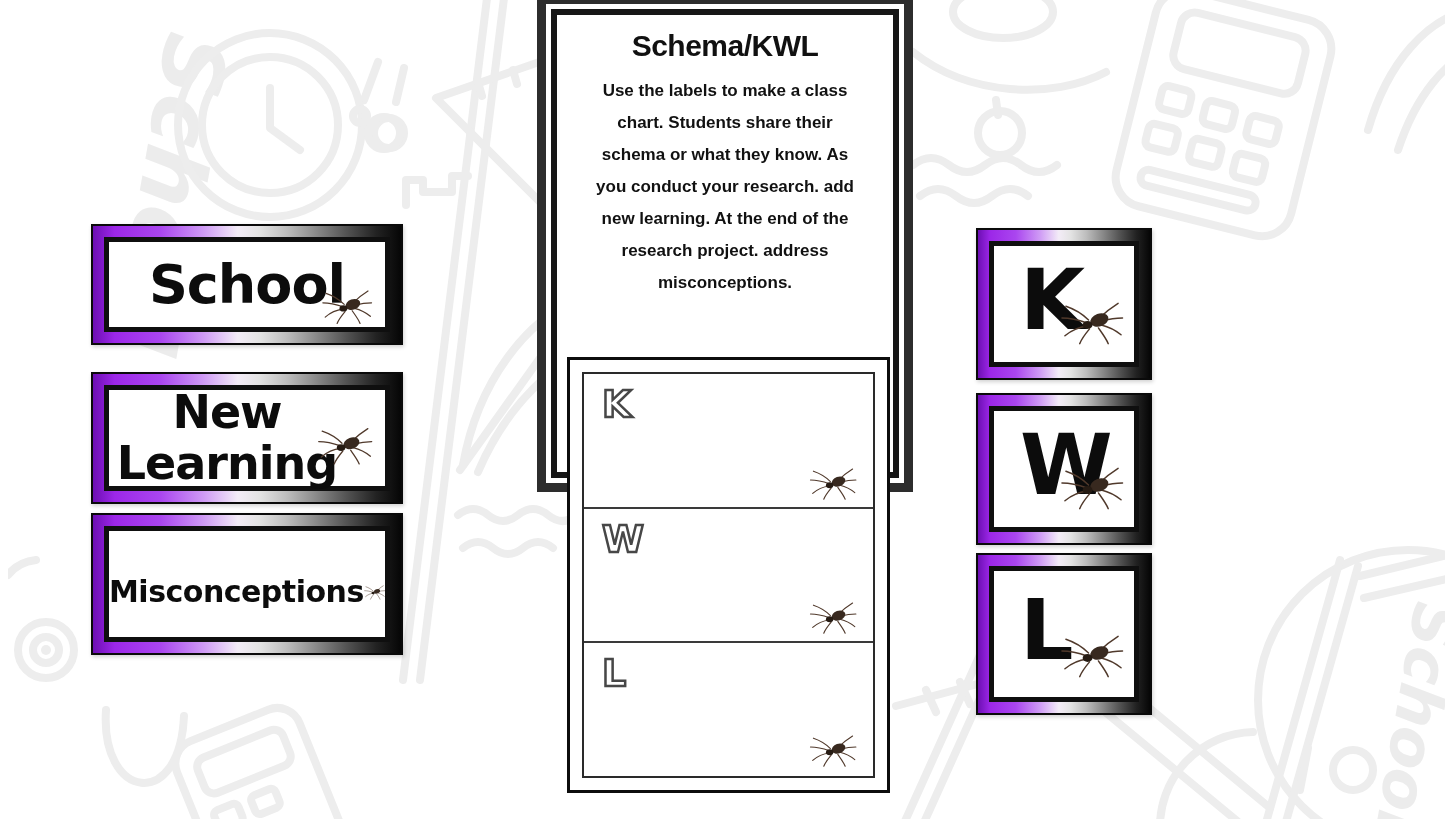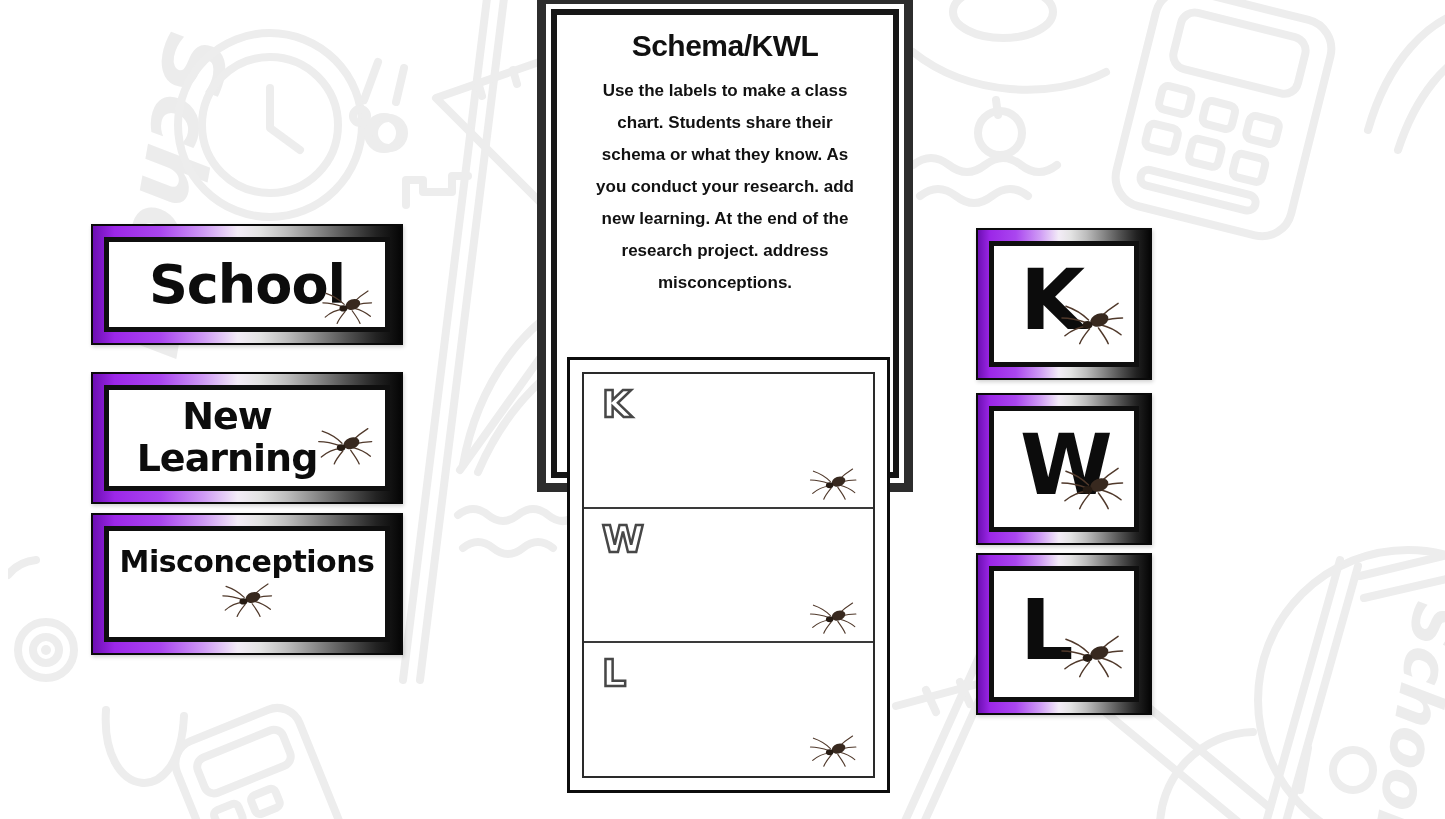--- a/index.html
+++ b/index.html
@@ -37,21 +37,21 @@
     display:flex;align-items:center;justify-content:center;
   }
   .big-label{
     font-weight:800;
     letter-spacing:-1px;
     color:#0c0c0c;
     text-align:center;
     line-height:1.1;
   }
   .lbl-schema{font-size:54px;}
-  .lbl-newlearning{font-size:38px;width:230px;}
+  .lbl-newlearning{font-size:46px;width:230px;}
   .lbl-misconceptions{font-size:30px;letter-spacing:-0.5px;}
   .lbl-letter{font-size:84px;position:absolute;left:26px;top:50%;transform:translateY(-54%);}
 
   .spider{position:absolute;}
 
   
   .inst-outer{
     position:absolute;left:529px;top:-5px;width:376px;height:497px;z-index:1;
     border:9px solid #2d2d2d;background:#fff;padding:5px;box-sizing:border-box;
   }
@@ -269,21 +269,21 @@
   <div class="grad-card" style="left:83px;top:372px;width:312px;height:132px">
     <div class="grad-inner">
       <div class="big-label lbl-newlearning" style="margin-right:40px">New Learning</div>
       <svg class="spider" style="right:12px;bottom:20px;width:56px;height:42px">
           <use href="#spider-sym"></use>
         </svg>
     </div>
   </div>
 
   <div class="grad-card" style="left:83px;top:513px;width:312px;height:142px">
-    <div class="grad-inner" style="flex-direction:column;justify-content:flex-start;padding-top:14px">
+    <div class="grad-inner" style="flex-direction:row;justify-content:flex-start;padding-top:14px">
       <div class="big-label lbl-misconceptions">Misconceptions</div>
       <svg class="spider" style="position:static;width:52px;height:38px;margin-top:2px">
           <use href="#spider-sym"></use>
         </svg>
     </div>
   </div>
 
   <div class="grad-card" style="left:968px;top:228px;width:176px;height:152px">
     <div class="grad-inner">
       <div class="big-label lbl-letter">K</div>

